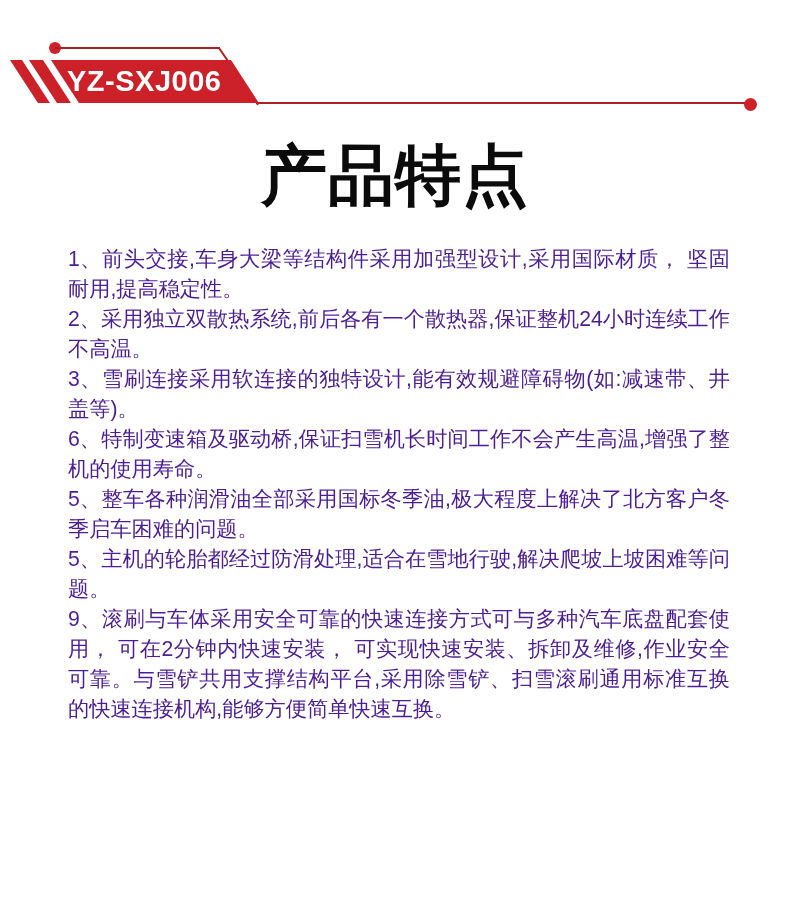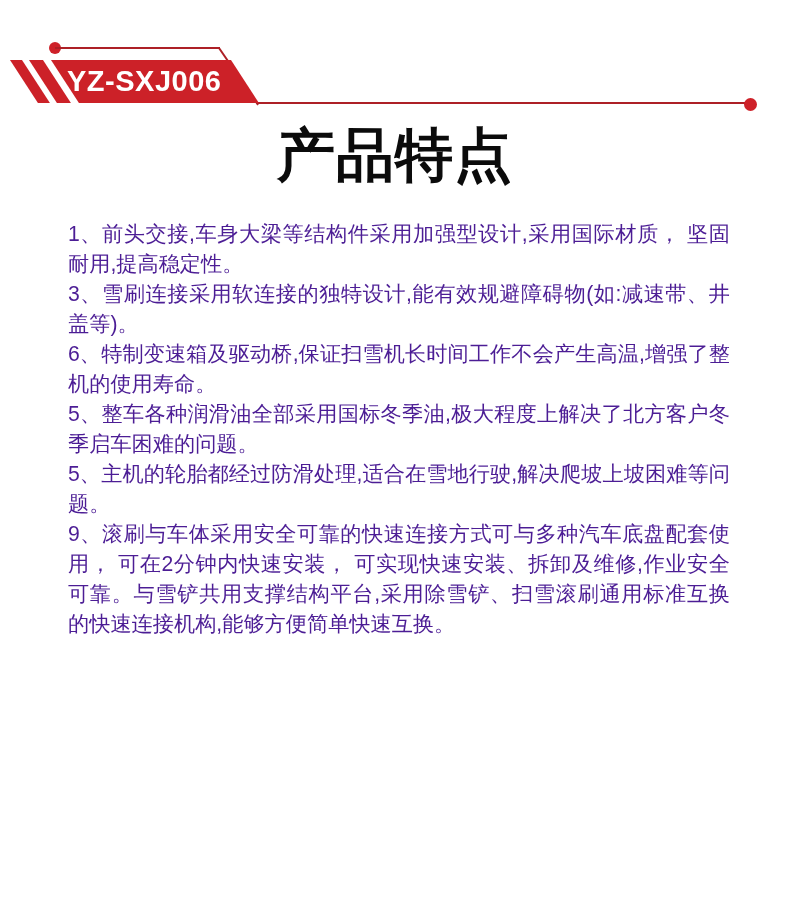--- a/index.html
+++ b/index.html
@@ -36,23 +36,23 @@
   .badge-label {
     transform: skewX(-33deg); transform-origin: 0 0;
     display: block; height: 43px; line-height: 43px;
     padding-left: 16px; color: #ffffff;
     font-size: 29px; font-weight: bold; letter-spacing: 0.5px;
     white-space: nowrap;
   }
 
   
   .page-title {
-    margin-top: 8px;
+    margin-top: 24px;
     text-align: center;
-    font-size: 58px;
+    font-size: 66px;
     font-weight: 900;
     letter-spacing: 1px;
     line-height: 1.12;
     color: #0b0b0b;
   }
 
   
   .features {
     margin: 31px 60px 0 68px;
     font-size: 21.2px;
@@ -81,20 +81,21 @@
       <div class="badge-body">
         <span class="badge-label">YZ-SXJ006</span>
       </div>
     </div>
   </div>
 
   <h1 class="page-title">产品特点</h1>
 
   <div class="features">
     <p>1、前头交接,车身大梁等结构件采用加强型设计,采用国际材质， 坚固耐用,提高稳定性。</p>
+    <p>2、采用独立双散热系统,前后各有一个散热器,保证整机24小时连续工作不高温。</p>
     <p>3、雪刷连接采用软连接的独特设计,能有效规避障碍物(如:减速带、井盖等)。</p>
     <p>6、特制变速箱及驱动桥,保证扫雪机长时间工作不会产生高温,增强了整机的使用寿命。</p>
     <p>5、整车各种润滑油全部采用国标冬季油,极大程度上解决了北方客户冬季启车困难的问题。</p>
     <p>5、主机的轮胎都经过防滑处理,适合在雪地行驶,解决爬坡上坡困难等问题。</p>
     <p>9、滚刷与车体采用安全可靠的快速连接方式可与多种汽车底盘配套使用， 可在2分钟内快速安装， 可实现快速安装、拆卸及维修,作业安全可靠。与雪铲共用支撑结构平台,采用除雪铲、扫雪滚刷通用标准互换的快速连接机构,能够方便简单快速互换。</p>
   </div>
 
 </div>
 
 </body></html>

